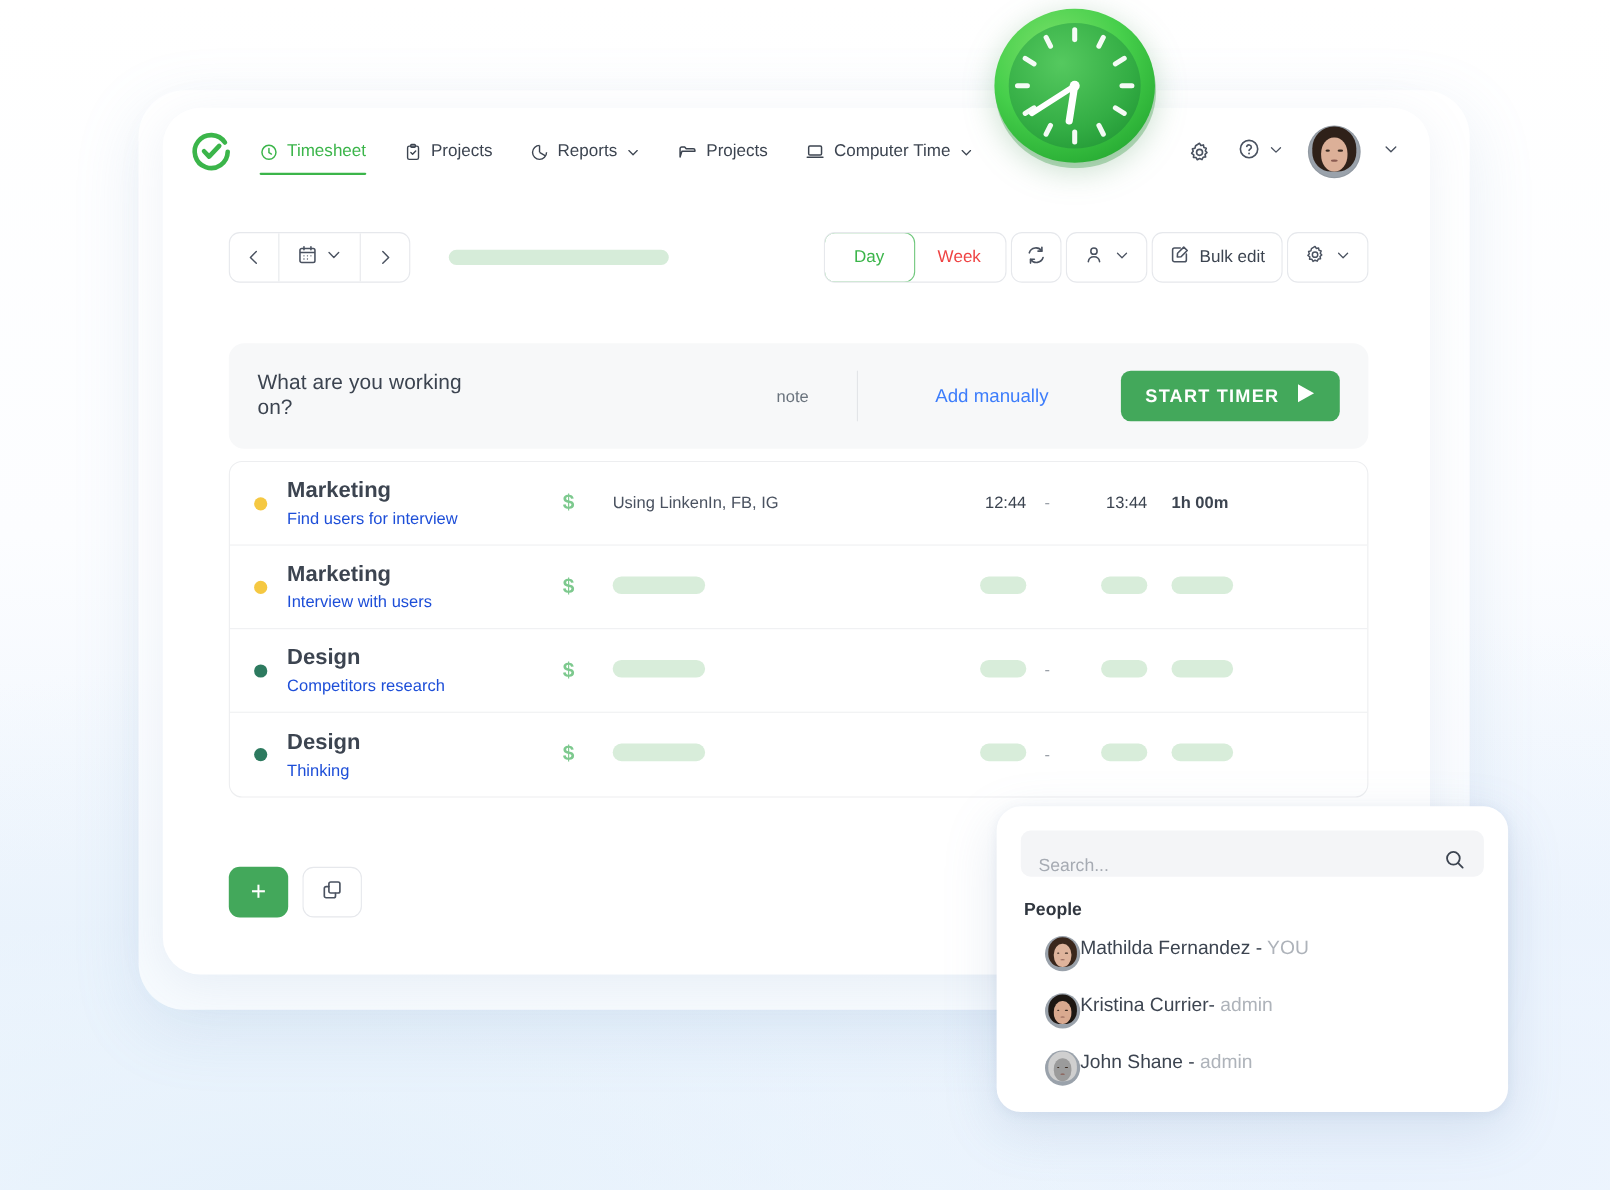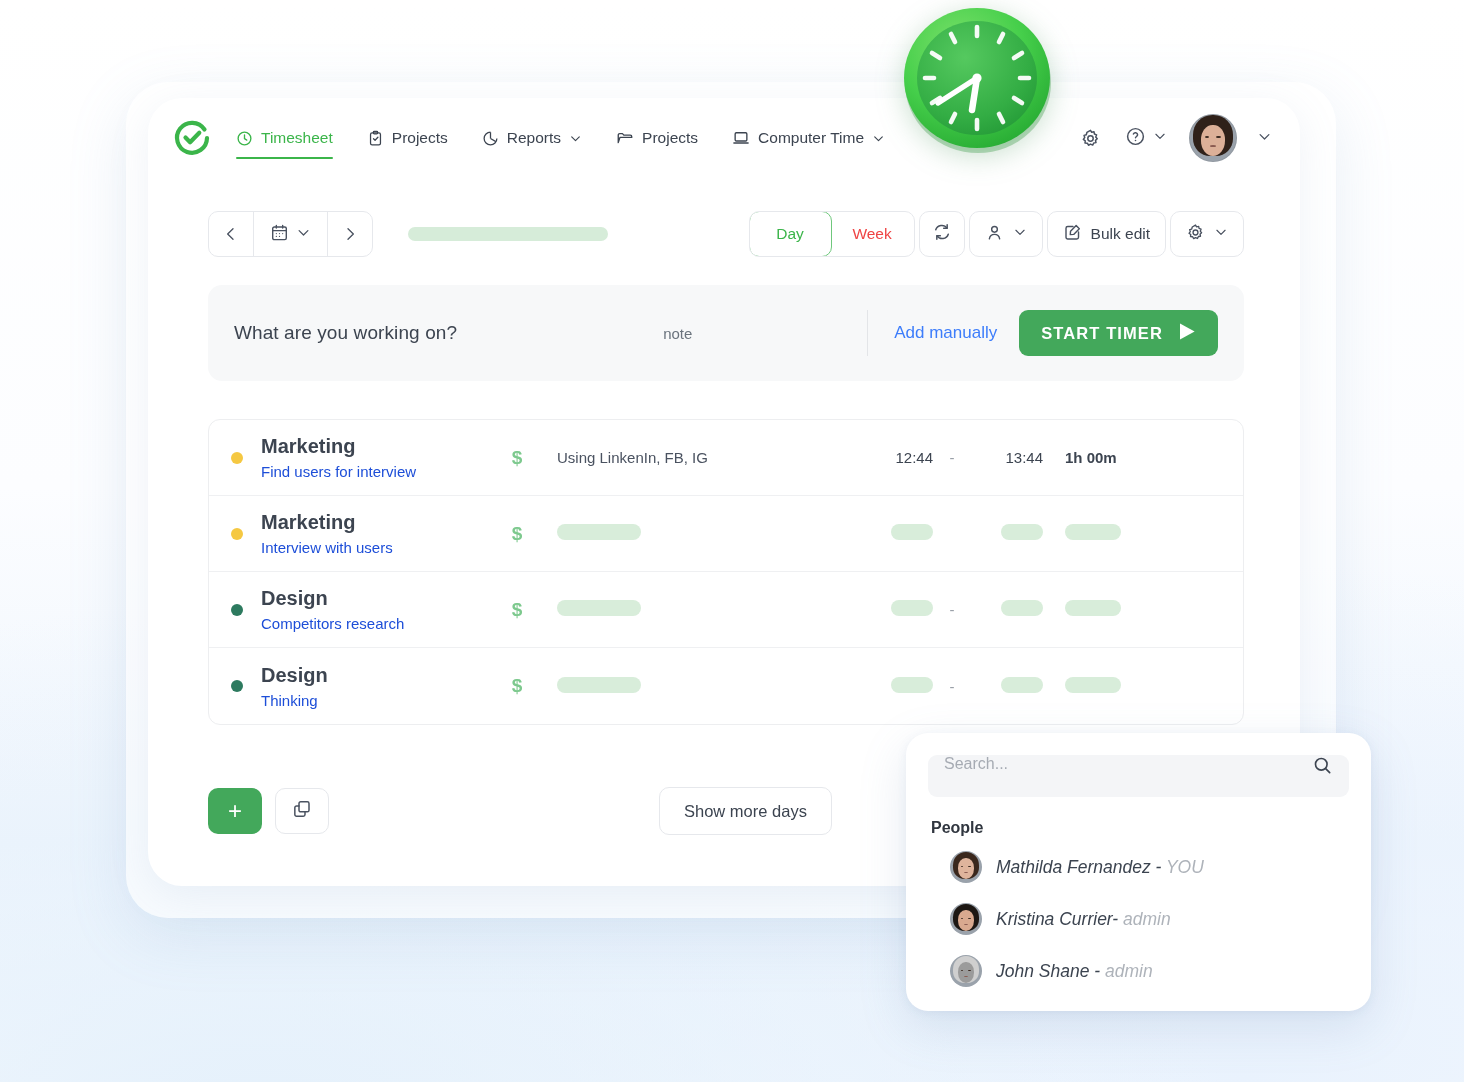--- a/index.html
+++ b/index.html
@@ -111,24 +111,24 @@
   .tbtn {
     height: 46px; border: 1px solid #e6e8ec; border-radius: 10px; background:#fff;
     display: flex; align-items: center; justify-content:center; gap: 9px;
     padding: 0 15px; font-size: 15.5px; color:#3c4450; cursor:pointer;
     white-space: nowrap;
   }
   .tbtn.sq { width: 46px; padding: 0; }
 
   
   .timerbar {
-    position: absolute; left: 60px; top: 187px;
+    position: absolute; left: 60px; top: 214px;
     width: 1036px; height: 96px;
     background: #f7f8f9; border-radius: 14px;
-    display: flex; align-items: center; padding: 0 26px;
+    display: flex; align-items: center; padding: 0 26px; gap: 44px;
   }
   .timer-q { font-size: 19px; color: #3c4450; letter-spacing:.1px; }
   .timer-note { font-size: 15px; color: #6a737d; margin-left: 206px; }
   .timer-divider { width:1px; height:46px; background:#e3e5e8; margin-left: auto; }
   .add-manually { font-size: 17px; color: #3d7dfb; margin: 0 22px 0 26px; cursor:pointer; white-space:nowrap;}
   .start-timer {
     height: 46px; border-radius: 9px; background: #43a85b;
     display:flex; align-items:center; gap: 16px;
     padding: 0 22px; cursor:pointer;
     color:#fff; font-size: 16.5px; font-weight: 700; letter-spacing: 1.1px;
@@ -181,29 +181,29 @@
   
   .popover {
     position: absolute; left: 906px; top: 733px;
     width: 465px; height: 278px;
     background: #fff; border-radius: 22px;
     box-shadow: 0 16px 48px rgba(110,140,180,0.18), 0 2px 10px rgba(110,140,180,0.10);
     padding: 22px 22px 0 22px;
   }
   .search-box {
     height: 42px; background: #f4f5f7; border-radius: 9px;
-    display:flex; align-items:flex-start; padding: 0 16px;
+    display:flex; align-items:flex-end; padding: 0 16px;
   }
   .search-box input {
     flex: 1; border: none; background: transparent; outline: none;
     font-family: "Liberation Sans", sans-serif; font-size: 16px; color:#4a5260;
   }
   .search-box input::placeholder { color: #a6abb3; }
   .people-title { font-size: 16px; font-weight: 700; color: #30363f; margin: 22px 0 4px 3px; }
-  .person { display:flex; align-items:center; gap: 14px; padding: 10px 0 10px 22px; cursor:pointer;font-style:italic; }
+  .person { display:flex; align-items:flex-start; gap: 0; padding: 10px 0 10px 22px; cursor:pointer; }
   .person .pav { width: 32px; height:32px; border-radius:50%; overflow:hidden; position:relative; background:#9aa2ab;}
   .person .pname { font-size: 17.5px; color: #3c4450; }
   .person .pname .muted { color: #aeb3ba; }
 
   
   .clock-wrap { position: absolute; left: 900px; top: 3px; width: 155px; height: 150px; }
   .clock-wrap svg { display:block; filter: drop-shadow(0 6px 14px rgba(60,140,80,0.28)); }
 </style>
 </head>
 <body>
@@ -504,21 +504,20 @@
   <div class="footer">
     <div class="fab">+</div>
     <div class="copy-btn">
       <span>
         <svg width="20" height="20" viewBox="0 0 24 24" fill="none" stroke="#4a5260" stroke-width="1.8">
           <rect x="8.4" y="3.4" width="12" height="12" rx="2"></rect>
             <path d="M15.6 15.6v3a2 2 0 0 1-2 2H5.4a2 2 0 0 1-2-2v-8.2a2 2 0 0 1 2-2h3" stroke-linecap="round" stroke-linejoin="round"></path>
         </svg>
       </span>
     </div>
-    <div class="show-more">Show more days</div>
   </div>
 
 </div>
 
 <div class="popover">
 
   <div class="search-box">
     <input type="text" placeholder="Search..." style="">
     <span>
       <svg width="21" height="21" viewBox="0 0 24 24" fill="none" stroke="#3c4450" stroke-width="1.9">

